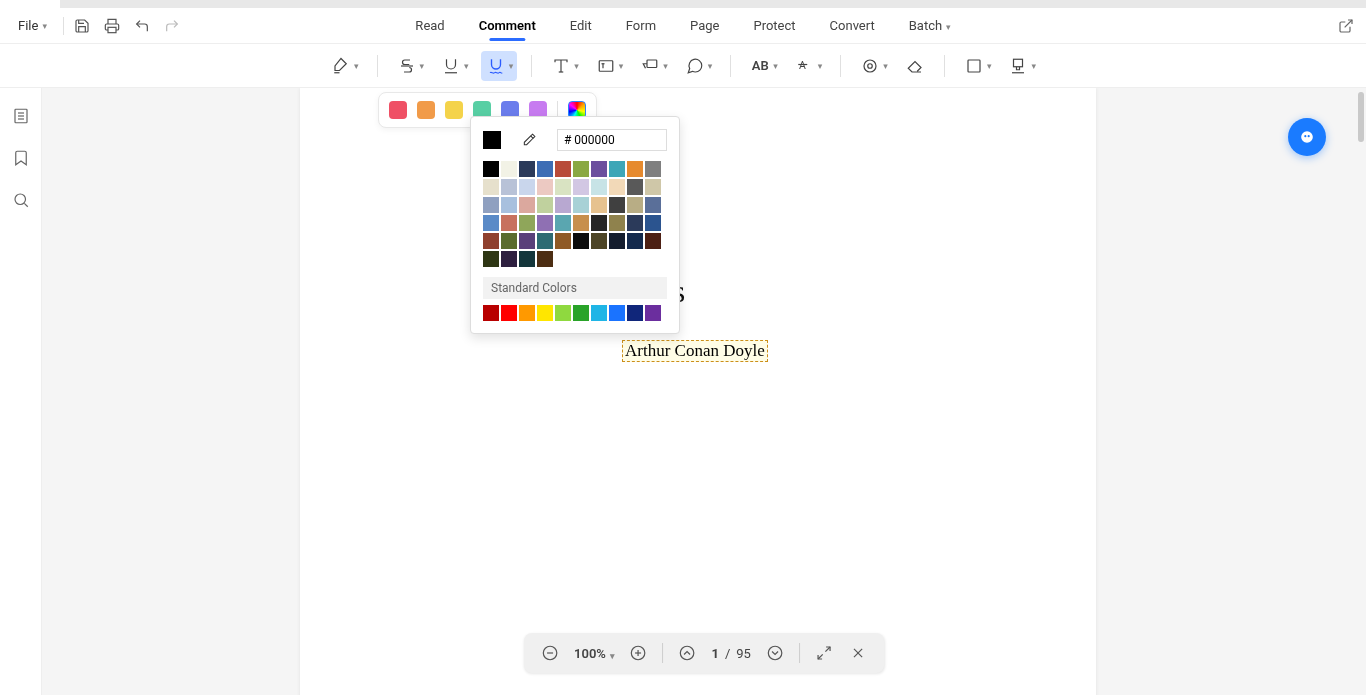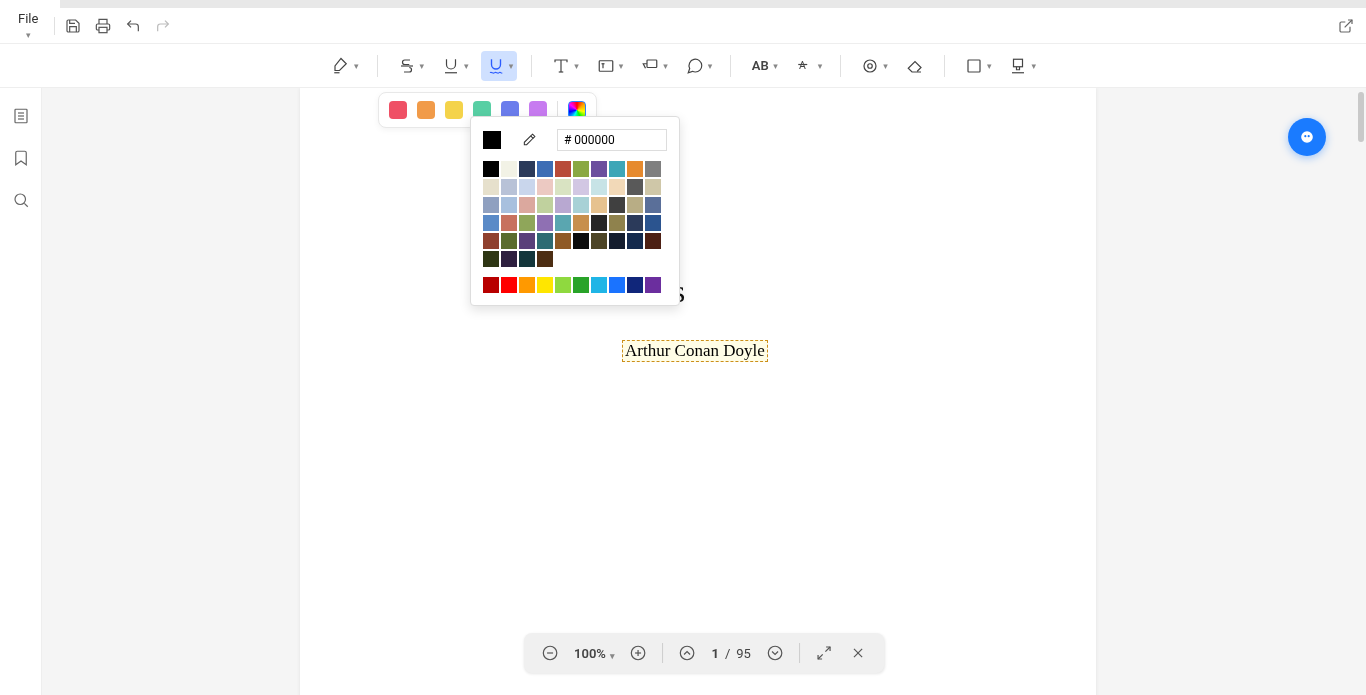--- a/index.html
+++ b/index.html
@@ -4,21 +4,21 @@
 <style>
 * { margin:0; padding:0; box-sizing:border-box; font-family:-apple-system,BlinkMacSystemFont,"Segoe UI",Roboto,sans-serif; }
 body { width:1366px; height:695px; background:#f5f5f5; overflow:hidden; position:relative; }
 
 
 .window-strip { height:8px; background:#e8e8e8; width:100%; }
 .window-strip .active-tab { position:absolute; left:0; top:0; width:60px; height:8px; background:#fff; }
 
 
 .menu-bar { height:36px; background:#fff; display:flex; align-items:center; padding:0 12px; font-size:13px; color:#333; border-bottom:1px solid #eee; }
-.file-btn { display:flex; align-items:center; gap:4px; padding:4px 6px; cursor:pointer;flex-direction:column; }
+.file-btn { display:flex; align-items:center; gap:4px; padding:4px 6px; cursor:pointer; }
 .file-btn .chev { font-size:9px; color:#888; }
 .vsep { width:1px; height:18px; background:#e0e0e0; margin:0 10px; }
 .qa-icons { display:flex; gap:14px; align-items:center; }
 .qa-icons span { width:16px; height:16px; display:inline-flex; align-items:center; justify-content:center; color:#555; cursor:pointer; }
 .tabs { display:flex; gap:30px; margin-left:auto; margin-right:auto; position:absolute; left:50%; transform:translateX(-50%); }
 .tabs .tab { padding:6px 2px; cursor:pointer; color:#444; position:relative; }
 .tabs .tab.active { font-weight:600; color:#000; }
 .tabs .tab.active::after { content:""; position:absolute; left:20%; right:20%; bottom:-2px; height:3px; background:#2b6cff; border-radius:2px; }
 .tabs .tab .chev { font-size:9px; color:#888; margin-left:4px; }
 .share-icon { margin-left:auto; color:#666; cursor:pointer; width:16px; height:16px; }
@@ -112,20 +112,30 @@
         </svg>
       </span>
     <span style="opacity:.4">
         <svg width="16" height="16" viewBox="0 0 24 24" fill="none" stroke="currentColor" stroke-width="1.8">
           <polyline points="15 14 20 9 15 4"></polyline>
           <path d="M4 20v-7a4 4 0 0 1 4-4h12"></path>
         </svg>
       </span>
   </div>
 
+  <div class="tabs">
+    <div class="tab">Read</div>
+    <div class="tab active">Comment</div>
+    <div class="tab">Edit</div>
+    <div class="tab">Form</div>
+    <div class="tab">Page</div>
+    <div class="tab">Protect</div>
+    <div class="tab">Convert</div>
+    <div class="tab"><span>Batch</span><span class="chev">▾</span></div>
+  </div>
 
   <span class="share-icon">
       <svg width="16" height="16" viewBox="0 0 24 24" fill="none" stroke="currentColor" stroke-width="1.8">
         <path d="M15 3h6v6"></path>
         <path d="M10 14L21 3"></path>
         <path d="M18 13v6a2 2 0 0 1-2 2H5a2 2 0 0 1-2-2V8a2 2 0 0 1 2-2h6"></path>
       </svg>
     </span>
 </div>
 
@@ -329,20 +339,21 @@
       <div class="c" style="background: rgb(13, 13, 13);"></div>
       <div class="c" style="background: rgb(77, 69, 38);"></div>
       <div class="c" style="background: rgb(20, 29, 46);"></div>
       <div class="c" style="background: rgb(20, 42, 77);"></div>
       <div class="c" style="background: rgb(77, 32, 20);"></div>
       <div class="c" style="background: rgb(46, 54, 20);"></div>
       <div class="c" style="background: rgb(46, 32, 64);"></div>
       <div class="c" style="background: rgb(20, 54, 59);"></div>
       <div class="c" style="background: rgb(77, 46, 19);"></div>
     </div>
+  <div class="section-title">Standard Colors</div>
   <div class="std-row" id="std-row">
       <div class="c" style="background: rgb(184, 0, 0);"></div>
       <div class="c" style="background: rgb(255, 0, 0);"></div>
       <div class="c" style="background: rgb(255, 153, 0);"></div>
       <div class="c" style="background: rgb(255, 230, 0);"></div>
       <div class="c" style="background: rgb(143, 217, 63);"></div>
       <div class="c" style="background: rgb(41, 163, 41);"></div>
       <div class="c" style="background: rgb(31, 181, 230);"></div>
       <div class="c" style="background: rgb(26, 115, 255);"></div>
       <div class="c" style="background: rgb(16, 38, 122);"></div>

